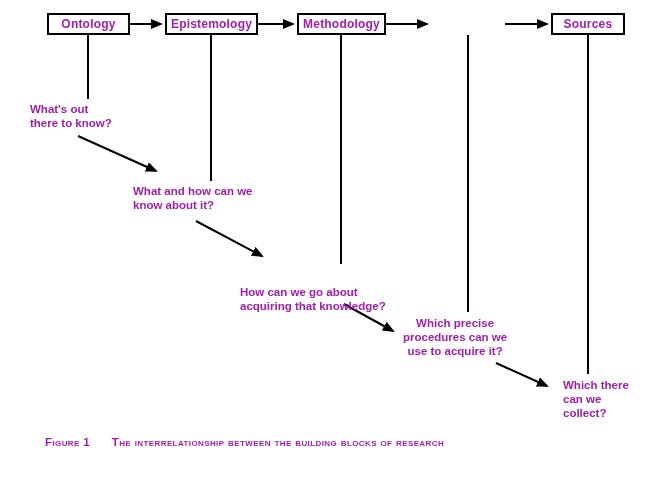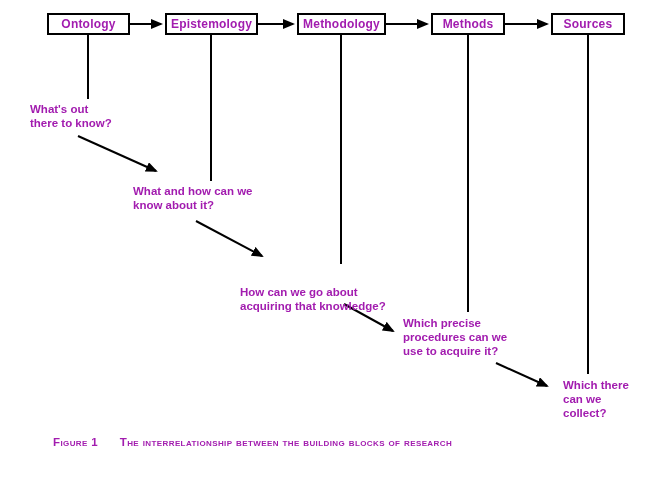--- a/index.html
+++ b/index.html
@@ -49,33 +49,32 @@
     left: 45px;
     top: 436px;
     width: 580px;
     font-size: 11.5px;
     font-weight: bold;
     font-variant: small-caps;
     letter-spacing: 0.4px;
   }
   .caption .fig-label {
     margin-right: 18px;
-    margin-left: 8px;
   }
   
   .box-1 { left: 47px;  width: 83px; }
   .box-2 { left: 165px; width: 93px; }
   .box-3 { left: 297px; width: 89px; }
   .box-4 { left: 431px; width: 74px; }
   .box-5 { left: 551px; width: 74px; text-align: right; }
   
   .q1 { left: 30px;  top: 102px; }
   .q2 { left: 133px; top: 184px; }
   .q3 { left: 240px; top: 285px; }
-  .q4 { left: 403px; top: 316px; }
+  .q4 { left: 403px; top: 316px; text-align: center; }
   .q5 { left: 563px; top: 378px; }
 </style>
 </head>
 <body>
 
 <div class="page">
 
   <svg class="connectors" width="652" height="482" viewBox="0 0 652 482" aria-hidden="true">
     <defs>
       <marker id="ah" markerUnits="userSpaceOnUse" markerWidth="12" markerHeight="10" refX="10" refY="5" orient="auto">
@@ -102,21 +101,20 @@
       <line x1="78" y1="136" x2="156" y2="171" marker-end="url(#ah)"></line>
       <line x1="196" y1="221" x2="262" y2="256" marker-end="url(#ah)"></line>
       <line x1="344" y1="304" x2="393" y2="331" marker-end="url(#ah)"></line>
       <line x1="496" y1="363" x2="547" y2="386" marker-end="url(#ah)"></line>
     </g>
   </svg>
 
   <div class="box box-1">Ontology</div>
   <div class="box box-2">Epistemology</div>
   <div class="box box-3">Methodology</div>
-  <div class="box box-4">Methods</div>
   <div class="box box-5">Sources</div>
 
   <div class="question q2">What and how can we
 know about it?</div>
   <div class="question q1">What's out
 there to know?</div>
   <div class="question q3">How can we go about
 acquiring that knowledge?</div>
   <div class="question q4">Which precise
 procedures can we

